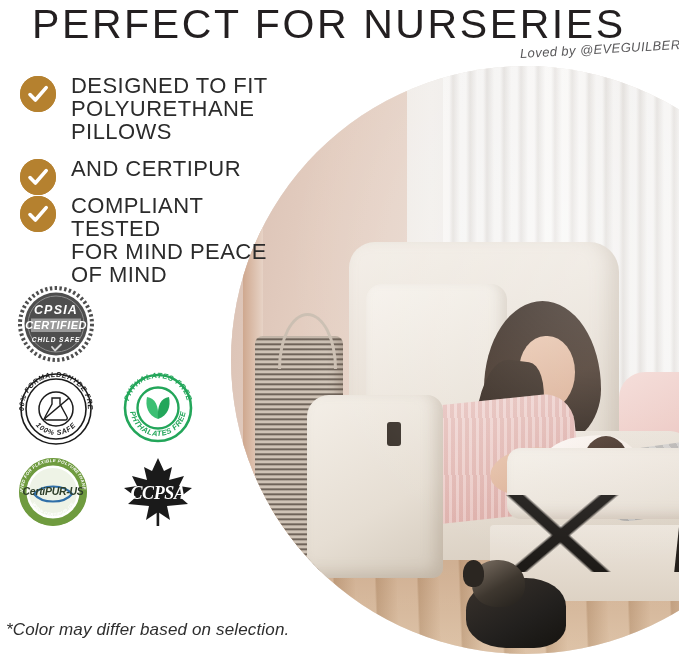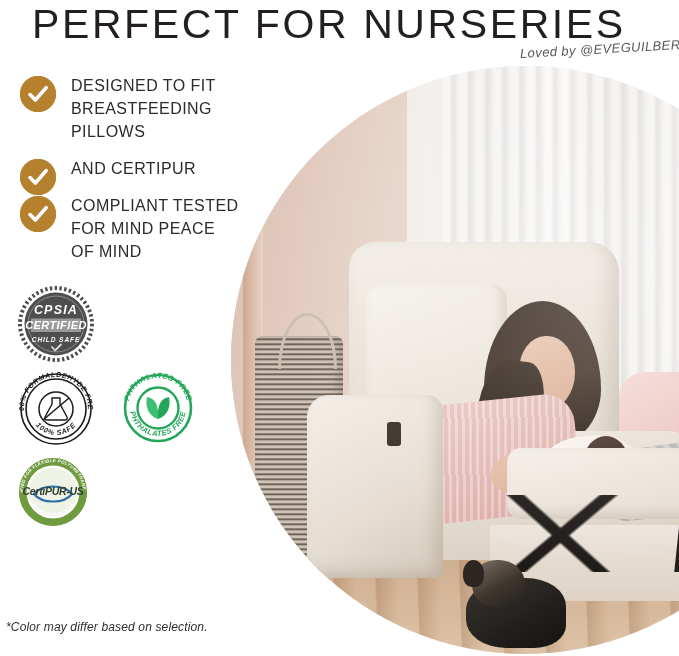--- a/index.html
+++ b/index.html
@@ -258,38 +258,38 @@
   .bullets { position: absolute; left: 20px; top: 74px; width: 262px; }
   .bullet-row { position: relative; margin-bottom: 14px; }
   .check-badge {
     position: absolute; left: 0; top: 2px;
     width: 36px; height: 36px; border-radius: 50%;
     background: #b5812f;
   }
   .check-badge svg { display: block; }
   .bullet-text {
     margin-left: 51px;
-    font-size: 16px;
+    font-size: 22px;
     line-height: 23px;
     letter-spacing: 0.45px;
     font-weight: 300;
     color: #2b2b2b;
   }
 
   
   .certs { position: absolute; left: 14px; top: 284px; width: 208px; font-style: italic; }
   .cert-row { display: flex; align-items: flex-start; height: 85px; }
   .cert-cell { width: 104px; display: flex; justify-content: flex-start; }
   .cert-cell.center { justify-content: center; width: 208px; }
   .cert-cell svg { display: block; }
 
   
   .footnote {
     position: absolute; left: 6px; top: 620px;
-    font-size: 12px;
+    font-size: 17px;
     font-style: italic;
     letter-spacing: 0.15px;
     color: #2e2e2e;
   }
 </style>
 </head>
 <body>
 
 <div id="stage">
 
@@ -343,21 +343,21 @@
 
     <div class="bullet-row">
       <span class="check-badge">
         <svg width="36" height="36" viewBox="0 0 36 36">
           <circle cx="18" cy="18" r="18" fill="#b5812f"></circle>
           <path d="M10 18.6 L15.4 24 L26.2 11.6" fill="none" stroke="#ffffff" stroke-width="3.6" stroke-linecap="round" stroke-linejoin="round"></path>
         </svg>
       </span>
       <div class="bullet-text">
         <div>DESIGNED TO FIT</div>
-        <div>BREASTFEEDING PILLOWS</div>
+        <div>POLYURETHANE PILLOWS</div>
       </div>
     </div>
 
     <div class="bullet-row">
       <span class="check-badge">
         <svg width="36" height="36" viewBox="0 0 36 36">
           <circle cx="18" cy="18" r="18" fill="#b5812f"></circle>
           <path d="M10 18.6 L15.4 24 L26.2 11.6" fill="none" stroke="#ffffff" stroke-width="3.6" stroke-linecap="round" stroke-linejoin="round"></path>
         </svg>
       </span>
@@ -464,19 +464,30 @@
             <text font-family="Liberation Sans, sans-serif" font-size="4.4" font-weight="bold" letter-spacing="0.35" fill="#ffffff">
                 <textPath href="#cArcTop" startOffset="50%" text-anchor="middle">CERTIFIED FOR FLEXIBLE POLYURETHANE FOAM</textPath>
             </text>
             <text font-family="Liberation Sans, sans-serif" font-size="4.4" font-weight="bold" letter-spacing="0.5" fill="#ffffff">
                 <textPath href="#cArcBot" startOffset="50%" text-anchor="middle">WWW.CERTIPUR.US</textPath>
             </text>
           </svg>
         </span>
       </div>
 
+      <div class="cert-cell">
+        <span>
+          <svg width="80" height="76" viewBox="0 0 80 76">
+            <path d="M40 4 L46 17 L54 13 L51 26 L66 22 L61 32 L74 34 L62 43 L70 50
+                     L49 52 L52 66 L40 58 L28 66 L31 52 L10 50 L18 43 L6 34 L19 32
+                     L14 22 L29 26 L26 13 L34 17 Z" fill="#1a1a1a"></path>
+            <rect x="38.6" y="58" width="2.6" height="14" fill="#1a1a1a"></rect>
+            <text x="40" y="45" text-anchor="middle" fill="#ffffff" font-family="Liberation Serif, serif" font-size="18" font-weight="bold" letter-spacing="-0.4">CCPSA</text>
+          </svg>
+        </span>
+      </div>
     </div>
 
   </div>
 
   <div class="footnote">*Color may differ based on selection.</div>
 
 </div>
 
 </body></html>

